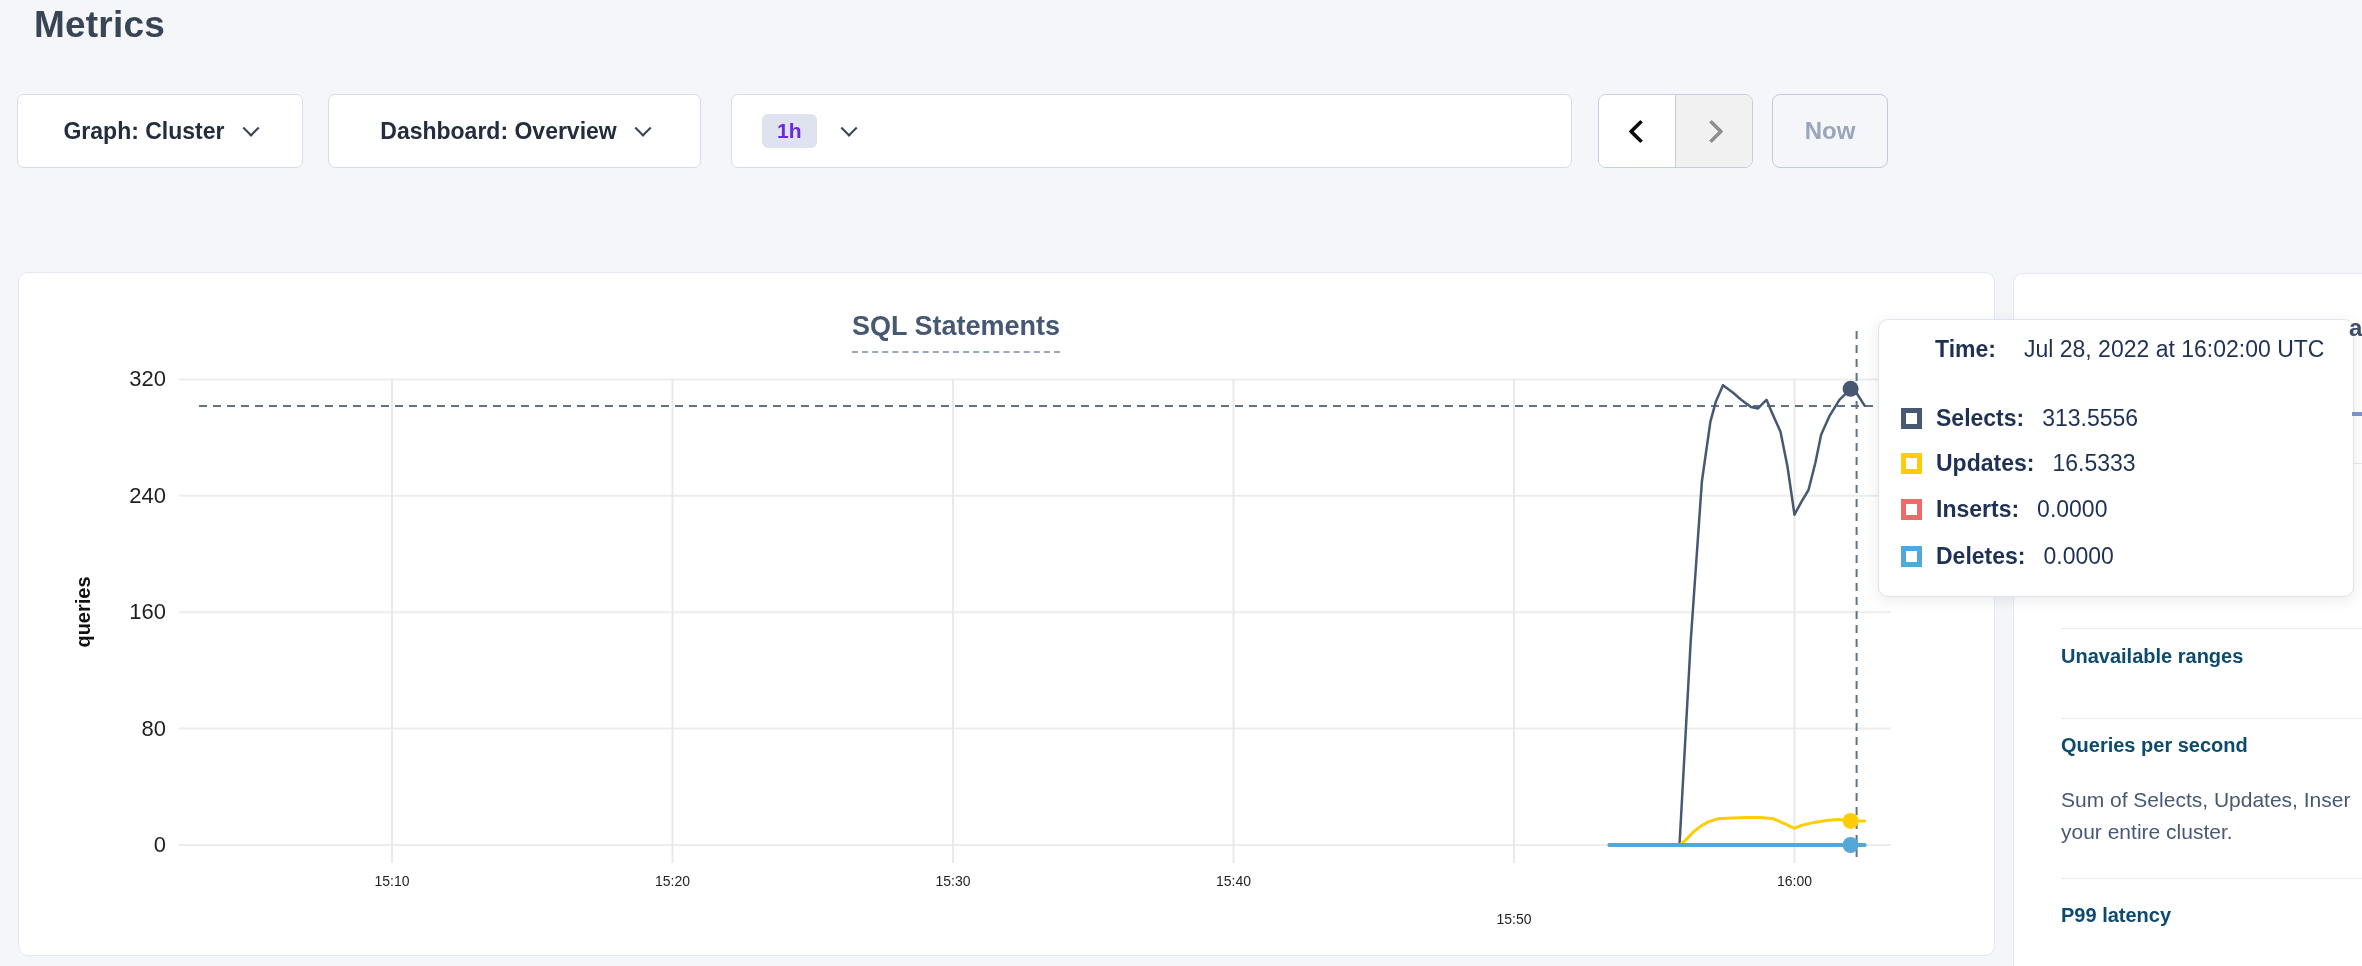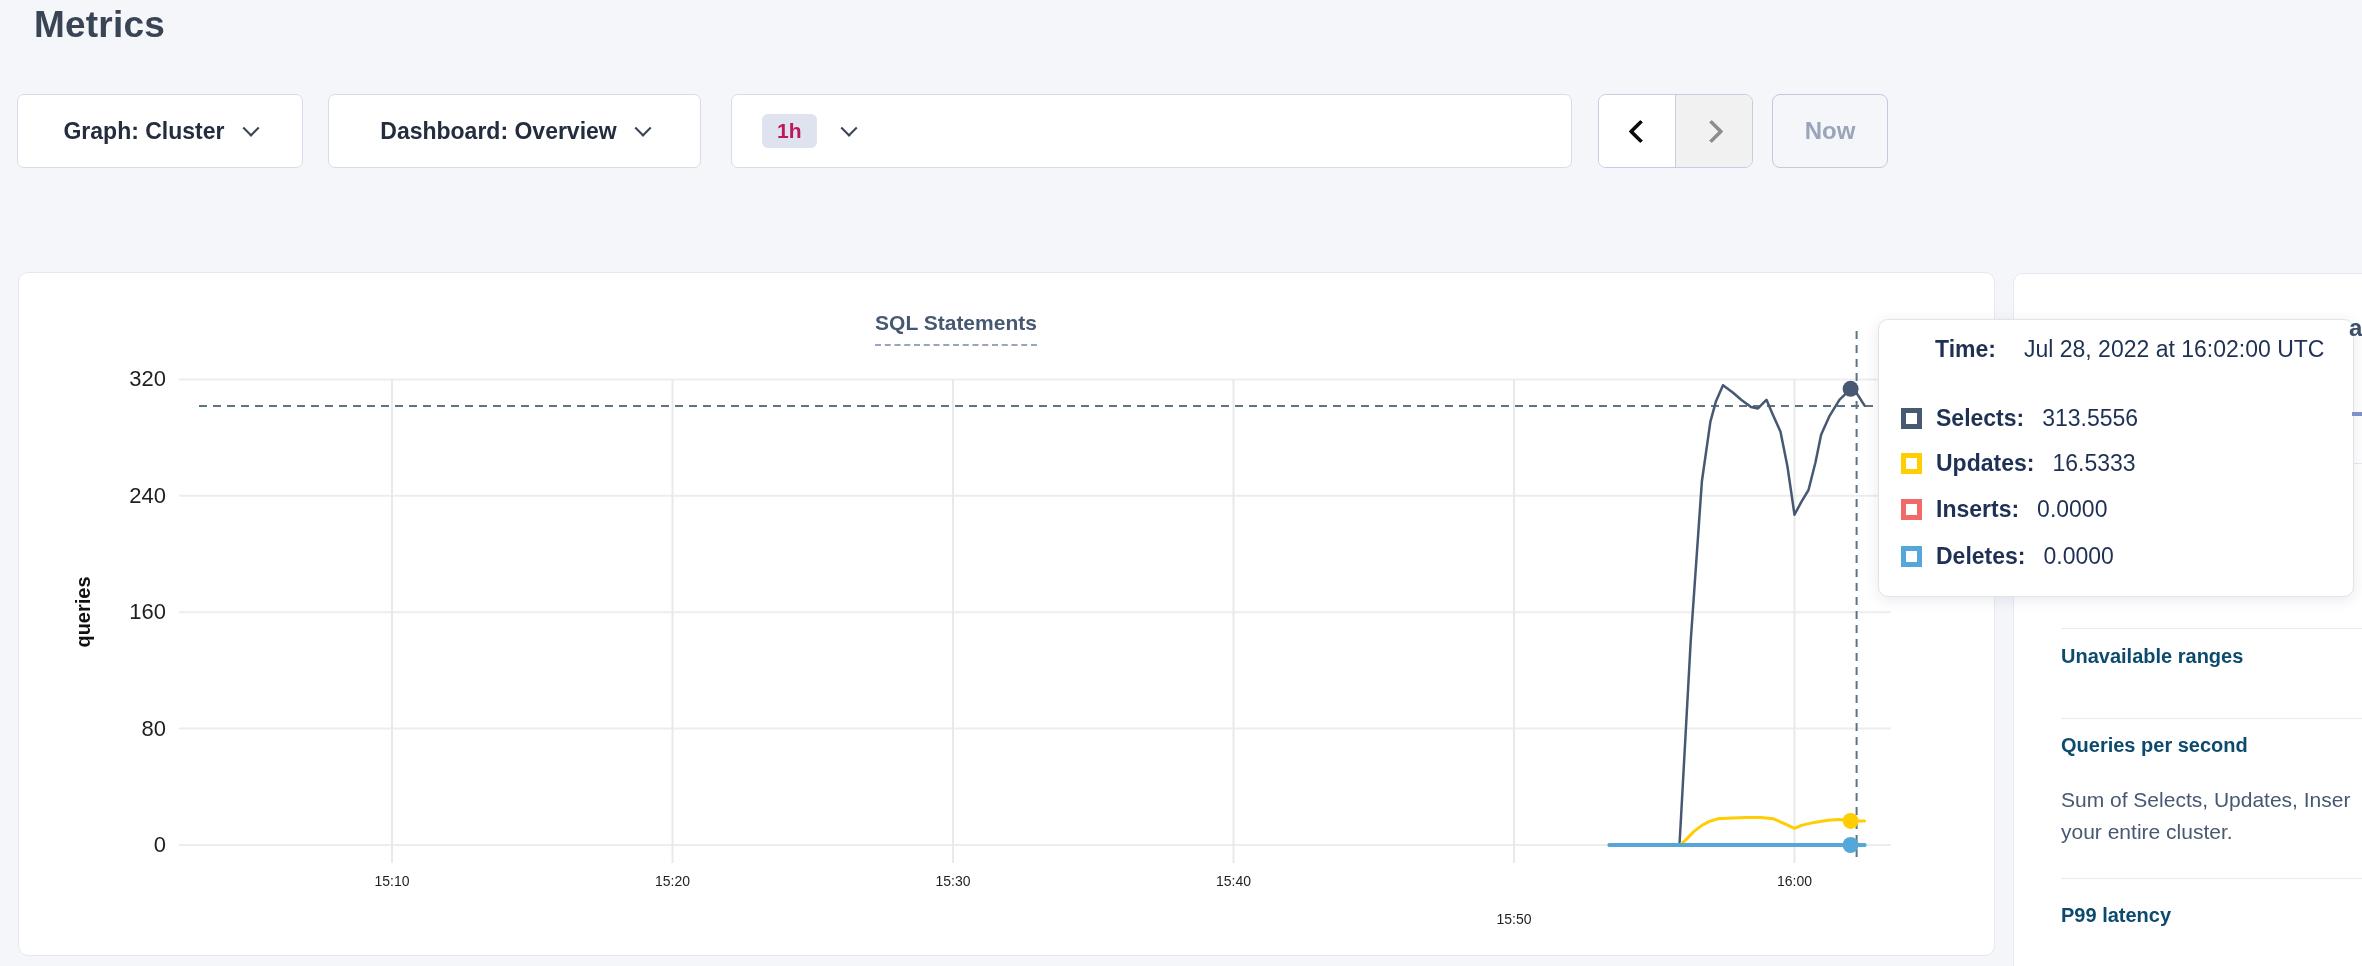--- a/index.html
+++ b/index.html
@@ -32,21 +32,21 @@
   .chev {
     width:12px; height:12px;
     border-right:2.5px solid #394455;
     border-bottom:2.5px solid #394455;
     transform:rotate(45deg) translate(-2px,-2px);
   }
   .dd-graph { left:17px; width:286px; }
   .dd-dashboard { left:328px; width:373px; }
   .dd-time { left:731px; width:841px; justify-content:flex-start; padding:0 30px; gap:0; }
   .time-badge {
-    background:#dfe3f0; color:#be185d;
+    background:#dfe3f0; color:#6d28d9;
     border-radius:6px; font-size:21px; font-weight:700;
     padding:5px 15px; margin-right:26px;
   }
   .time-label { font-weight:500; font-size:24px; color:#2b3547; flex:1; text-align:left; }
   .dd-time .chev { margin-right:6px; }
 
   .pager {
     left:1598px; top:94px; width:155px; height:74px;
     border:1px solid #c7cde0; border-radius:8px;
     display:flex; overflow:hidden; background:#fff;
@@ -69,21 +69,21 @@
   }
 
   
   .chart-card {
     left:18px; top:272px; width:1977px; height:684px;
     background:#fff; border:1px solid #e5e8f0; border-radius:10px;
   }
   .chart-title-wrap { left:737px; top:38px; width:400px; text-align:center; }
   .chart-title {
     display:inline-block;
-    font-size:21px; font-weight:700; color:#475872;
+    font-size:27px; font-weight:700; color:#475872;
     border-bottom:2px dashed #98a4c0; padding-bottom:9px;
     cursor:pointer;
   }
   .y-axis-label {
     left:7px; top:325px; width:120px; height:28px;
     text-align:center; transform:rotate(-90deg);
     font-size:20px; font-weight:700; color:#111;
   }
   .ytick { left:0; width:147px; text-align:right; font-size:22px; color:#1f1f1f; height:28px; line-height:28px; }
   .xtick { top:600px; width:90px; text-align:center; font-size:14px; color:#1f1f1f; }

